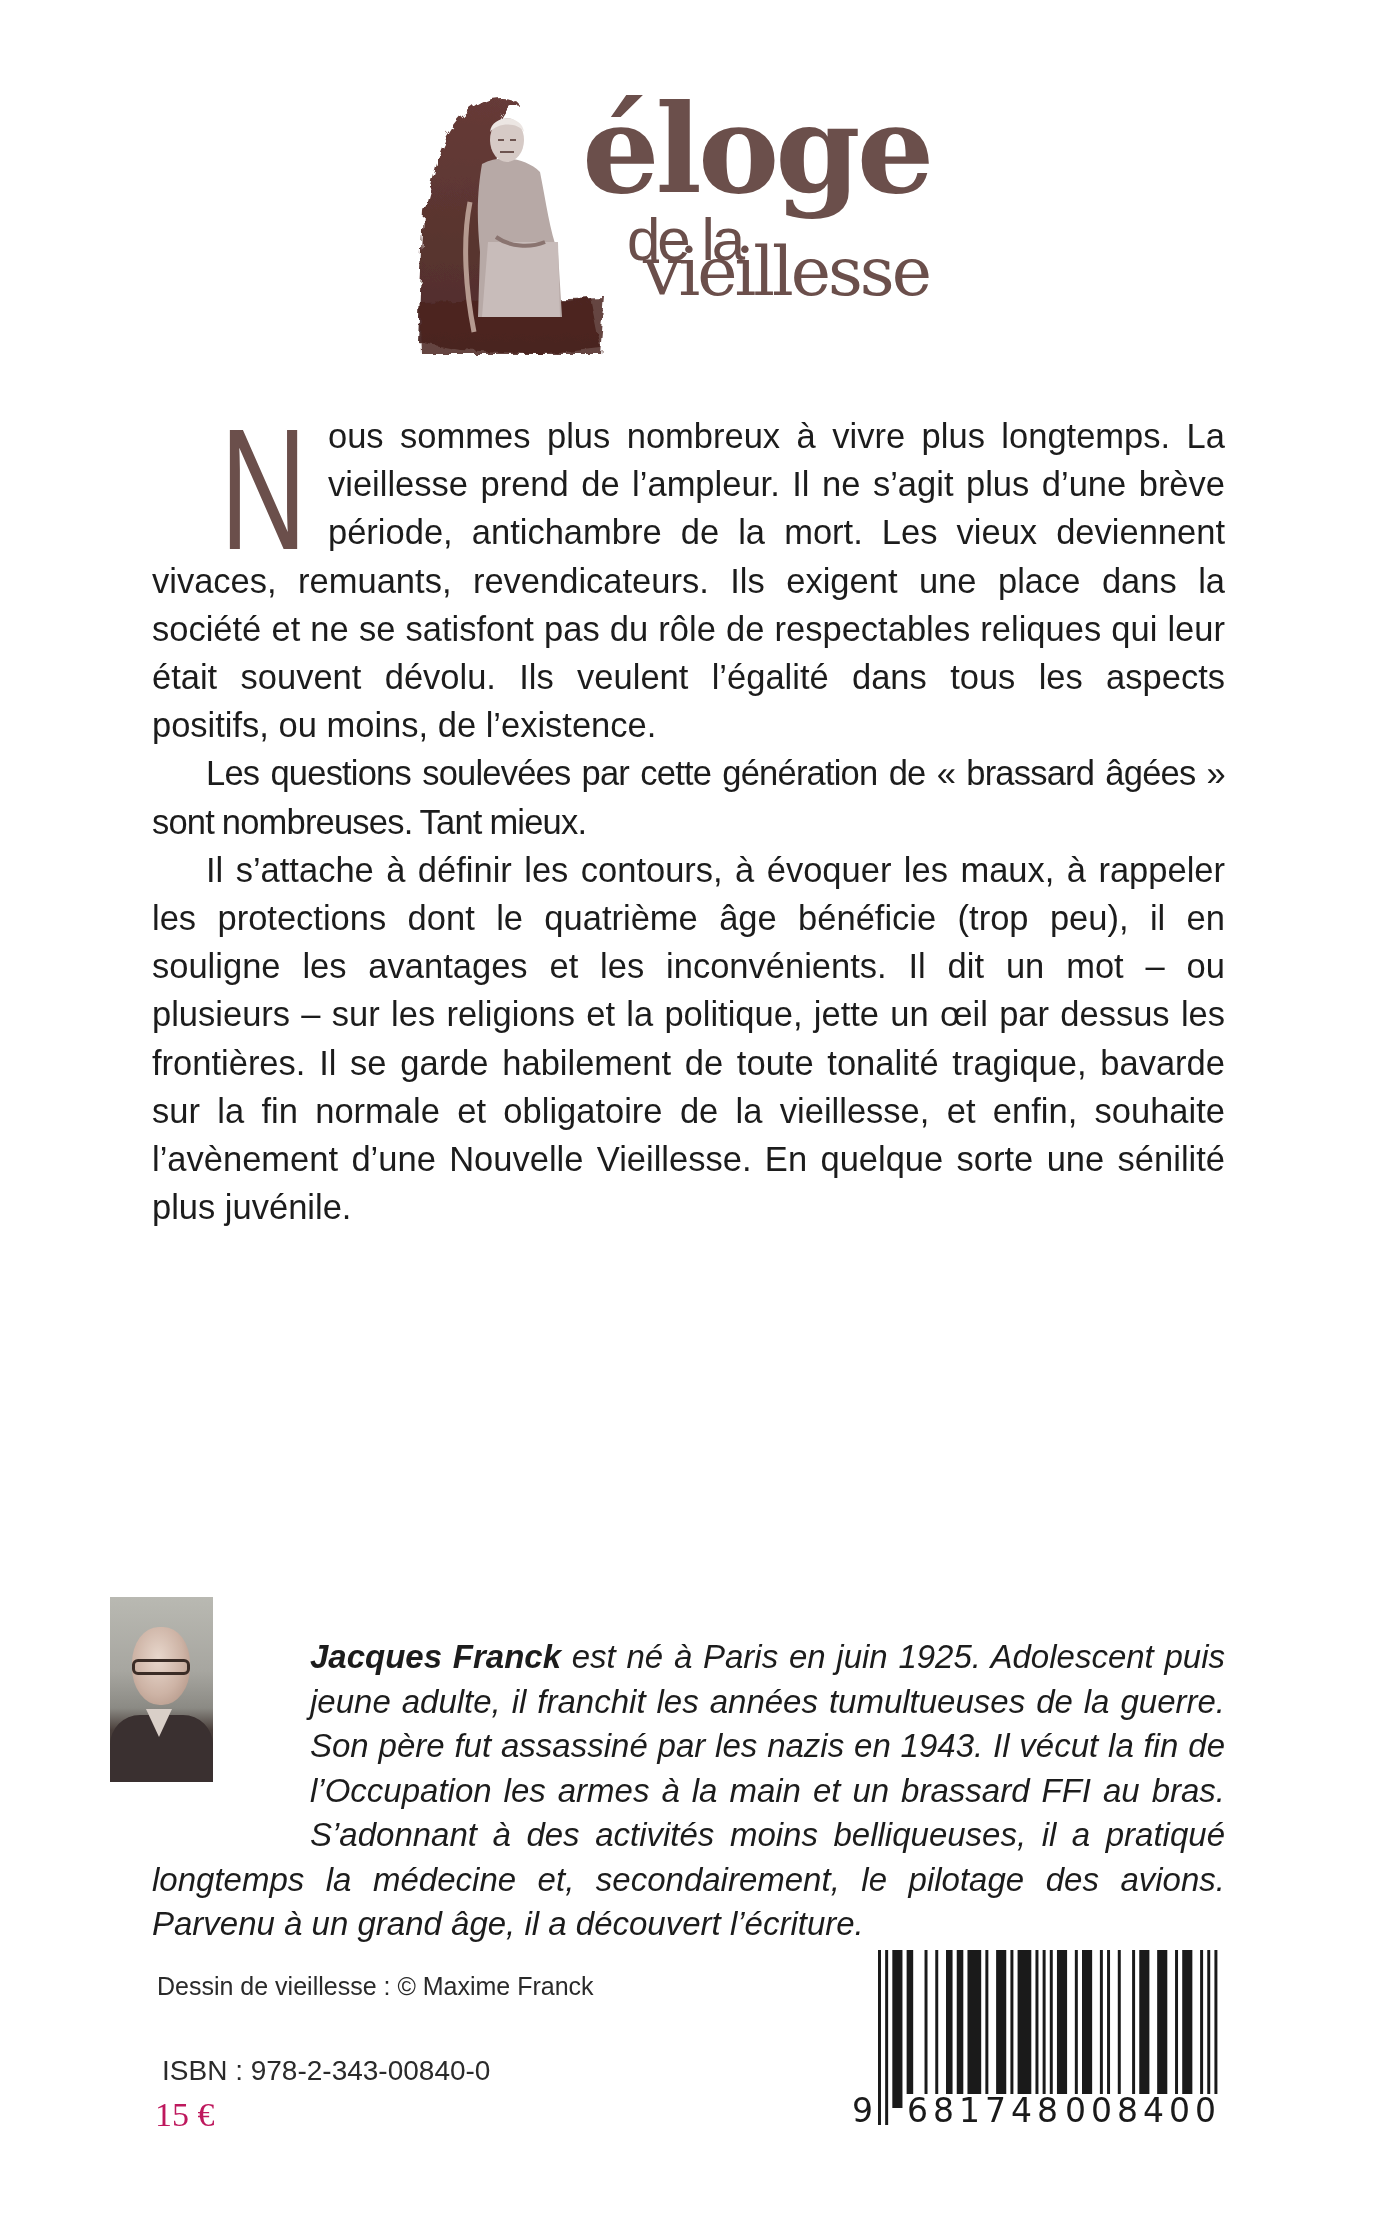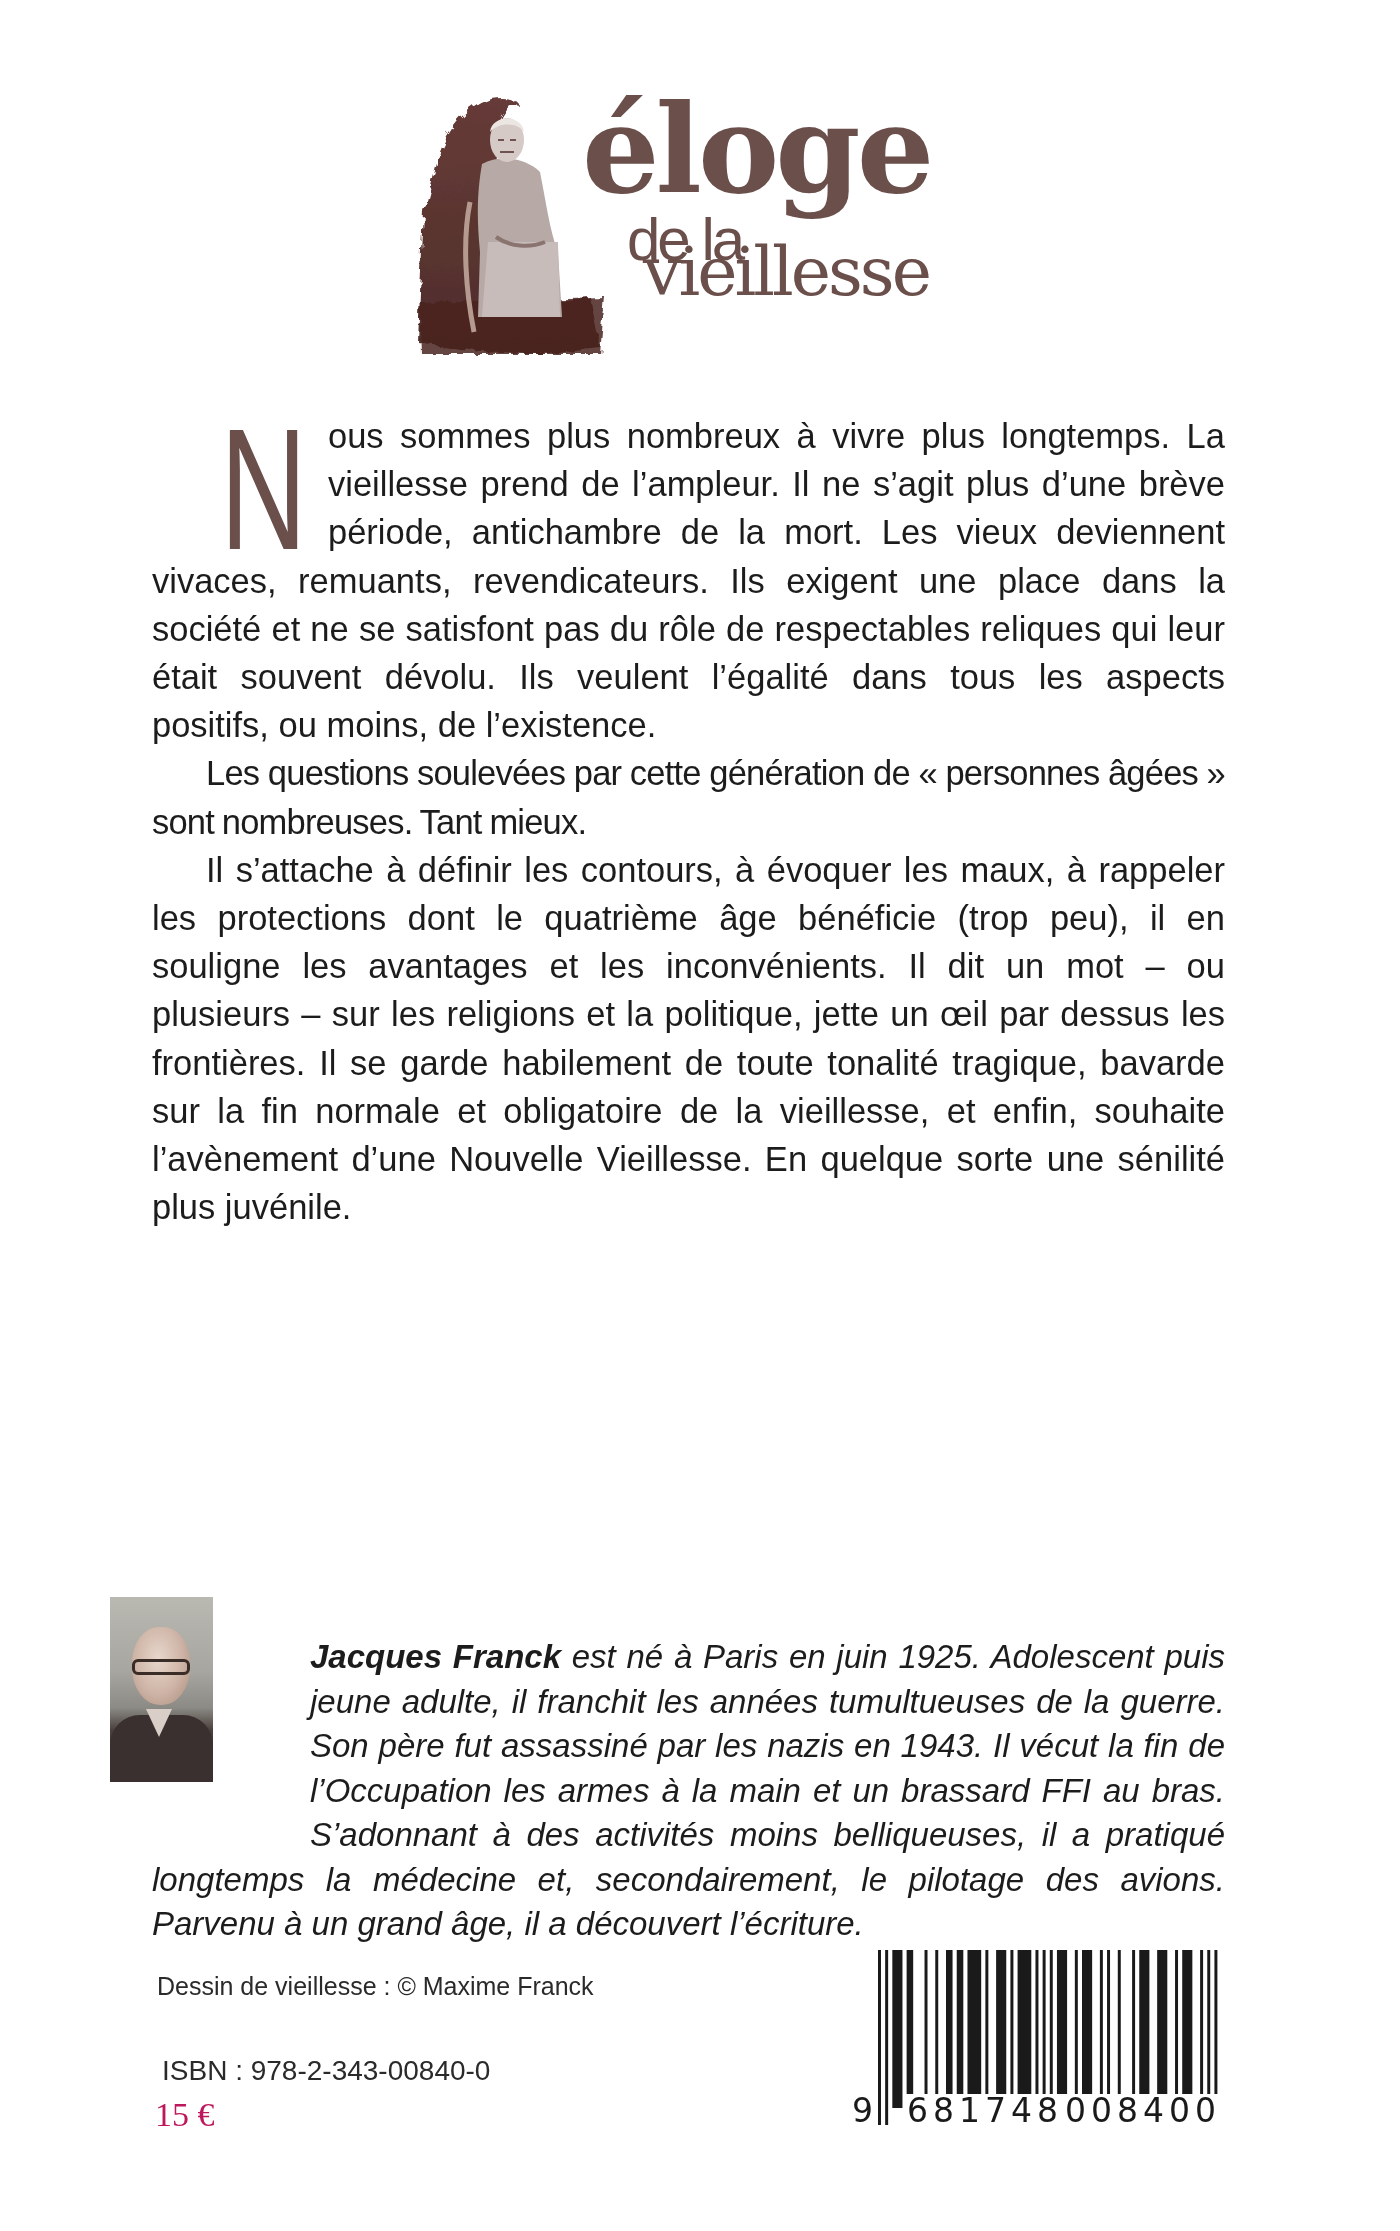--- a/index.html
+++ b/index.html
@@ -81,21 +81,21 @@
 </svg>
 
 <div class="title-eloge" style="color:#6b4f4b">éloge</div>
 <div class="title-delala" style="color:#6b4f4b">de la</div>
 <div class="title-vieillesse" style="color:#6b4f4b">vieillesse</div>
 
 <div class="body-text">
   <p>
     <span class="dropcap" style="color:#6b4f4b">N</span><span>ous sommes plus nombreux à vivre plus longtemps. La vieillesse prend de l’ampleur. Il ne s’agit plus d’une brève période, antichambre de la mort. Les vieux deviennent vivaces, remuants, revendicateurs. Ils exigent une place dans la société et ne se satisfont pas du rôle de respectables reliques qui leur était souvent dévolu. Ils veulent l’égalité dans tous les aspects positifs, ou moins, de l’existence.</span>
   </p>
-  <p class="indent tight">Les questions soulevées par cette génération de « personnes âgées » sont nombreuses. Tant mieux.</p>
+  <p class="indent tight">Les questions soulevées par cette génération de « brassard âgées » sont nombreuses. Tant mieux.</p>
   <p class="indent">Il s’attache à définir les contours, à évoquer les maux, à rappeler les protections dont le quatrième âge bénéficie (trop peu), il en souligne les avantages et les inconvénients. Il dit un mot – ou plusieurs – sur les religions et la politique, jette un œil  par dessus les frontières. Il se garde habilement de toute tonalité tragique, bavarde sur la fin normale et obligatoire de la vieillesse, et enfin, souhaite l’avènement d’une Nouvelle Vieillesse. En quelque sorte une sénilité plus juvénile.</p>
 </div>
 
 <div class="author-photo">
   <div class="body"></div>
   <div class="collar"></div>
   <div class="head"></div>
   <div class="glasses"></div>
 </div>
 <div class="author-bio">

